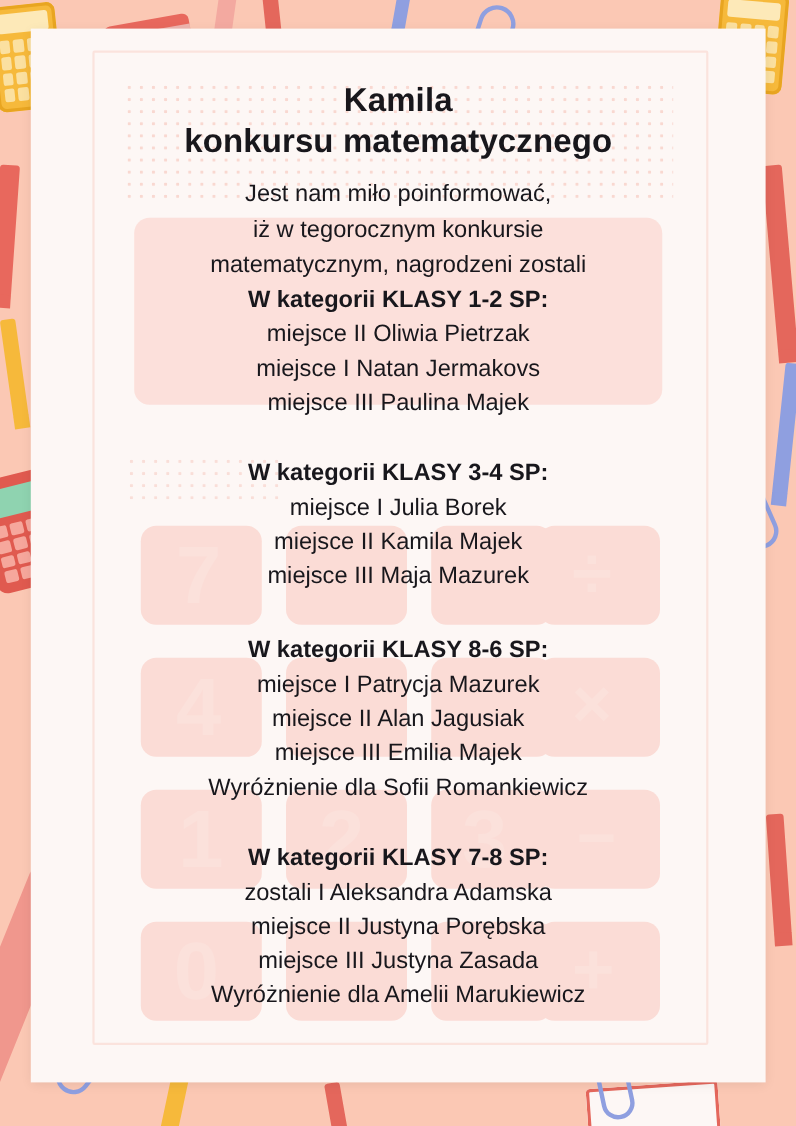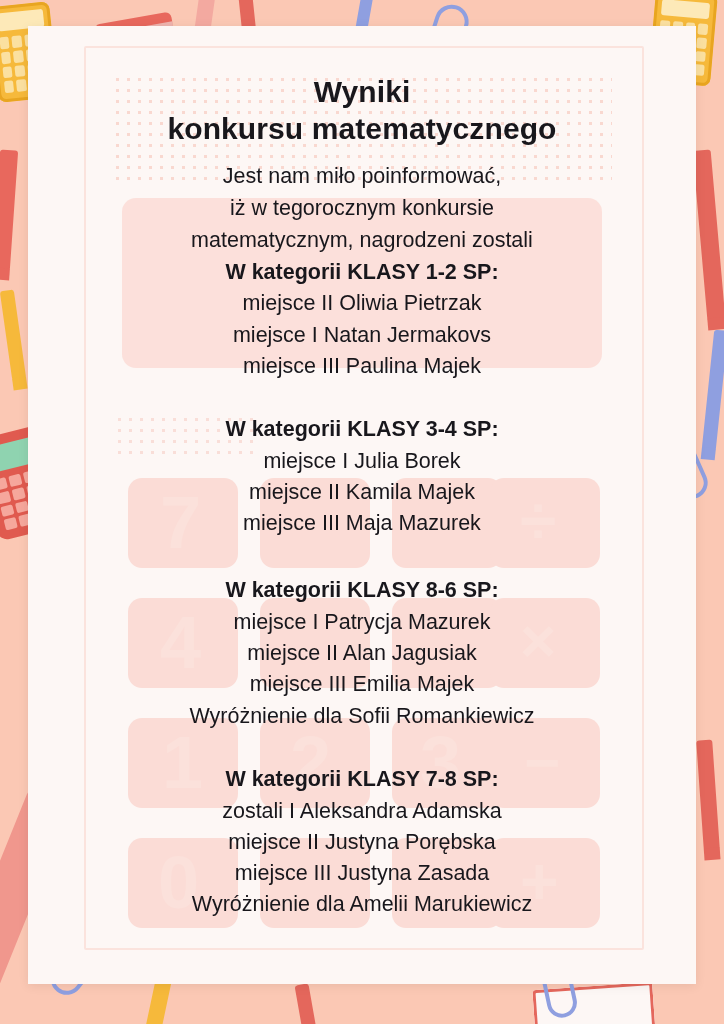--- a/index.html
+++ b/index.html
@@ -317,21 +317,21 @@
       <div class="wm-num" style="left:262px; top:700px; font-size:74px;">2</div>
       <div class="wm-num" style="left:392px; top:700px; font-size:74px;">3</div>
       <div class="wm-num" style="left:496px; top:706px; font-size:62px;">−</div>
       <div class="wm-num" style="left:130px; top:820px; font-size:74px;">0</div>
       <div class="wm-num" style="left:492px; top:822px; font-size:66px;">+</div>
     </div>
 
     <div id="content">
 
       <h1 class="title">
-        <span>Wyniki</span><br>
+        <span>Kamila</span><br>
         <span>konkursu matematycznego</span>
       </h1>
 
       <p class="lead">Jest nam miło poinformować,</p>
       <p class="lead">iż w tegorocznym konkursie</p>
       <p class="lead">matematycznym, nagrodzeni zostali</p>
 
       <p class="cat">W kategorii KLASY 1-2 SP:</p>
       <p class="place">miejsce II   Oliwia Pietrzak</p>
       <p class="place">miejsce I  Natan Jermakovs</p>

